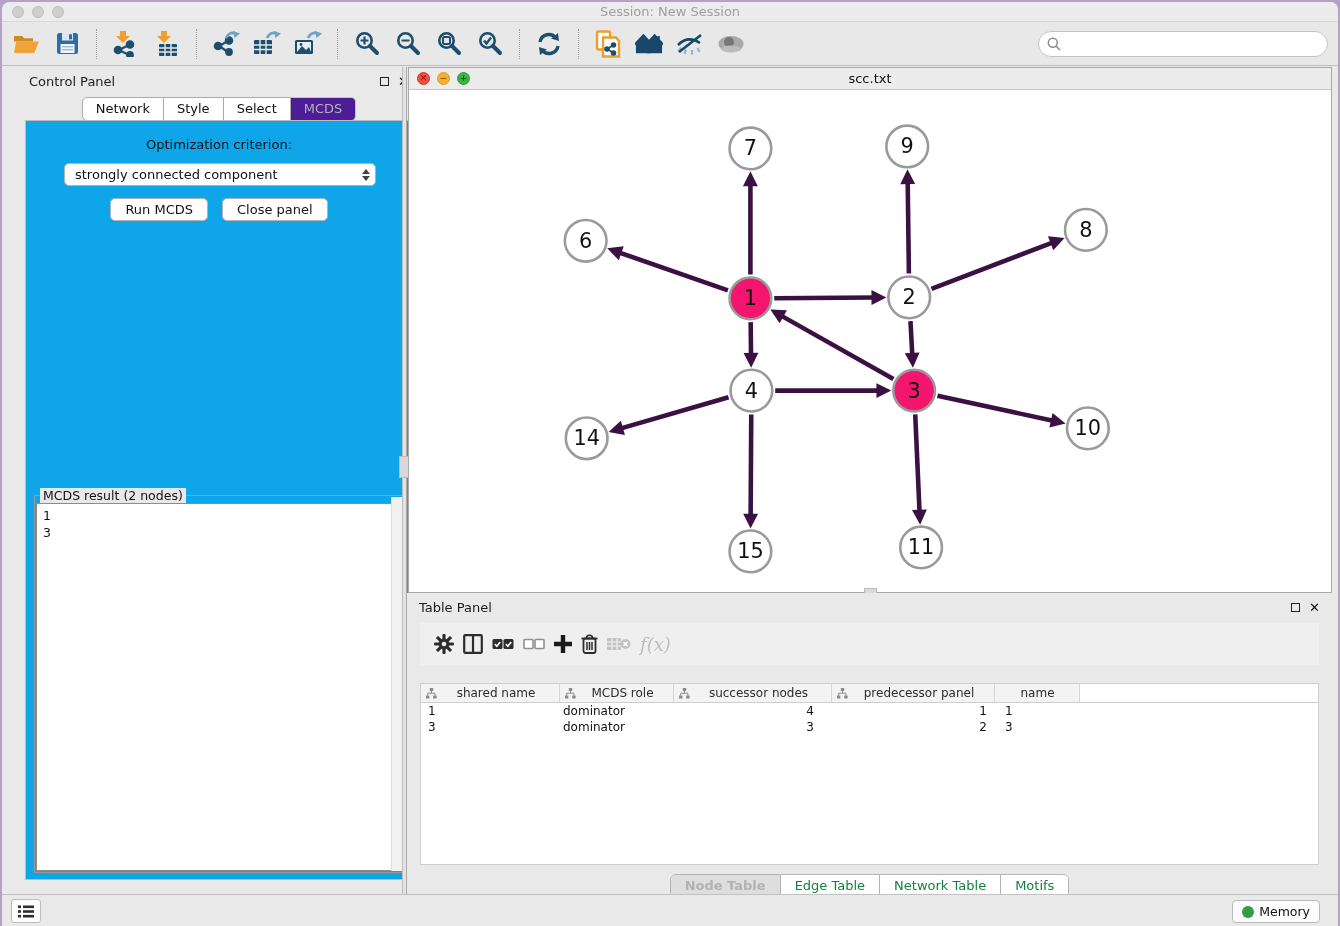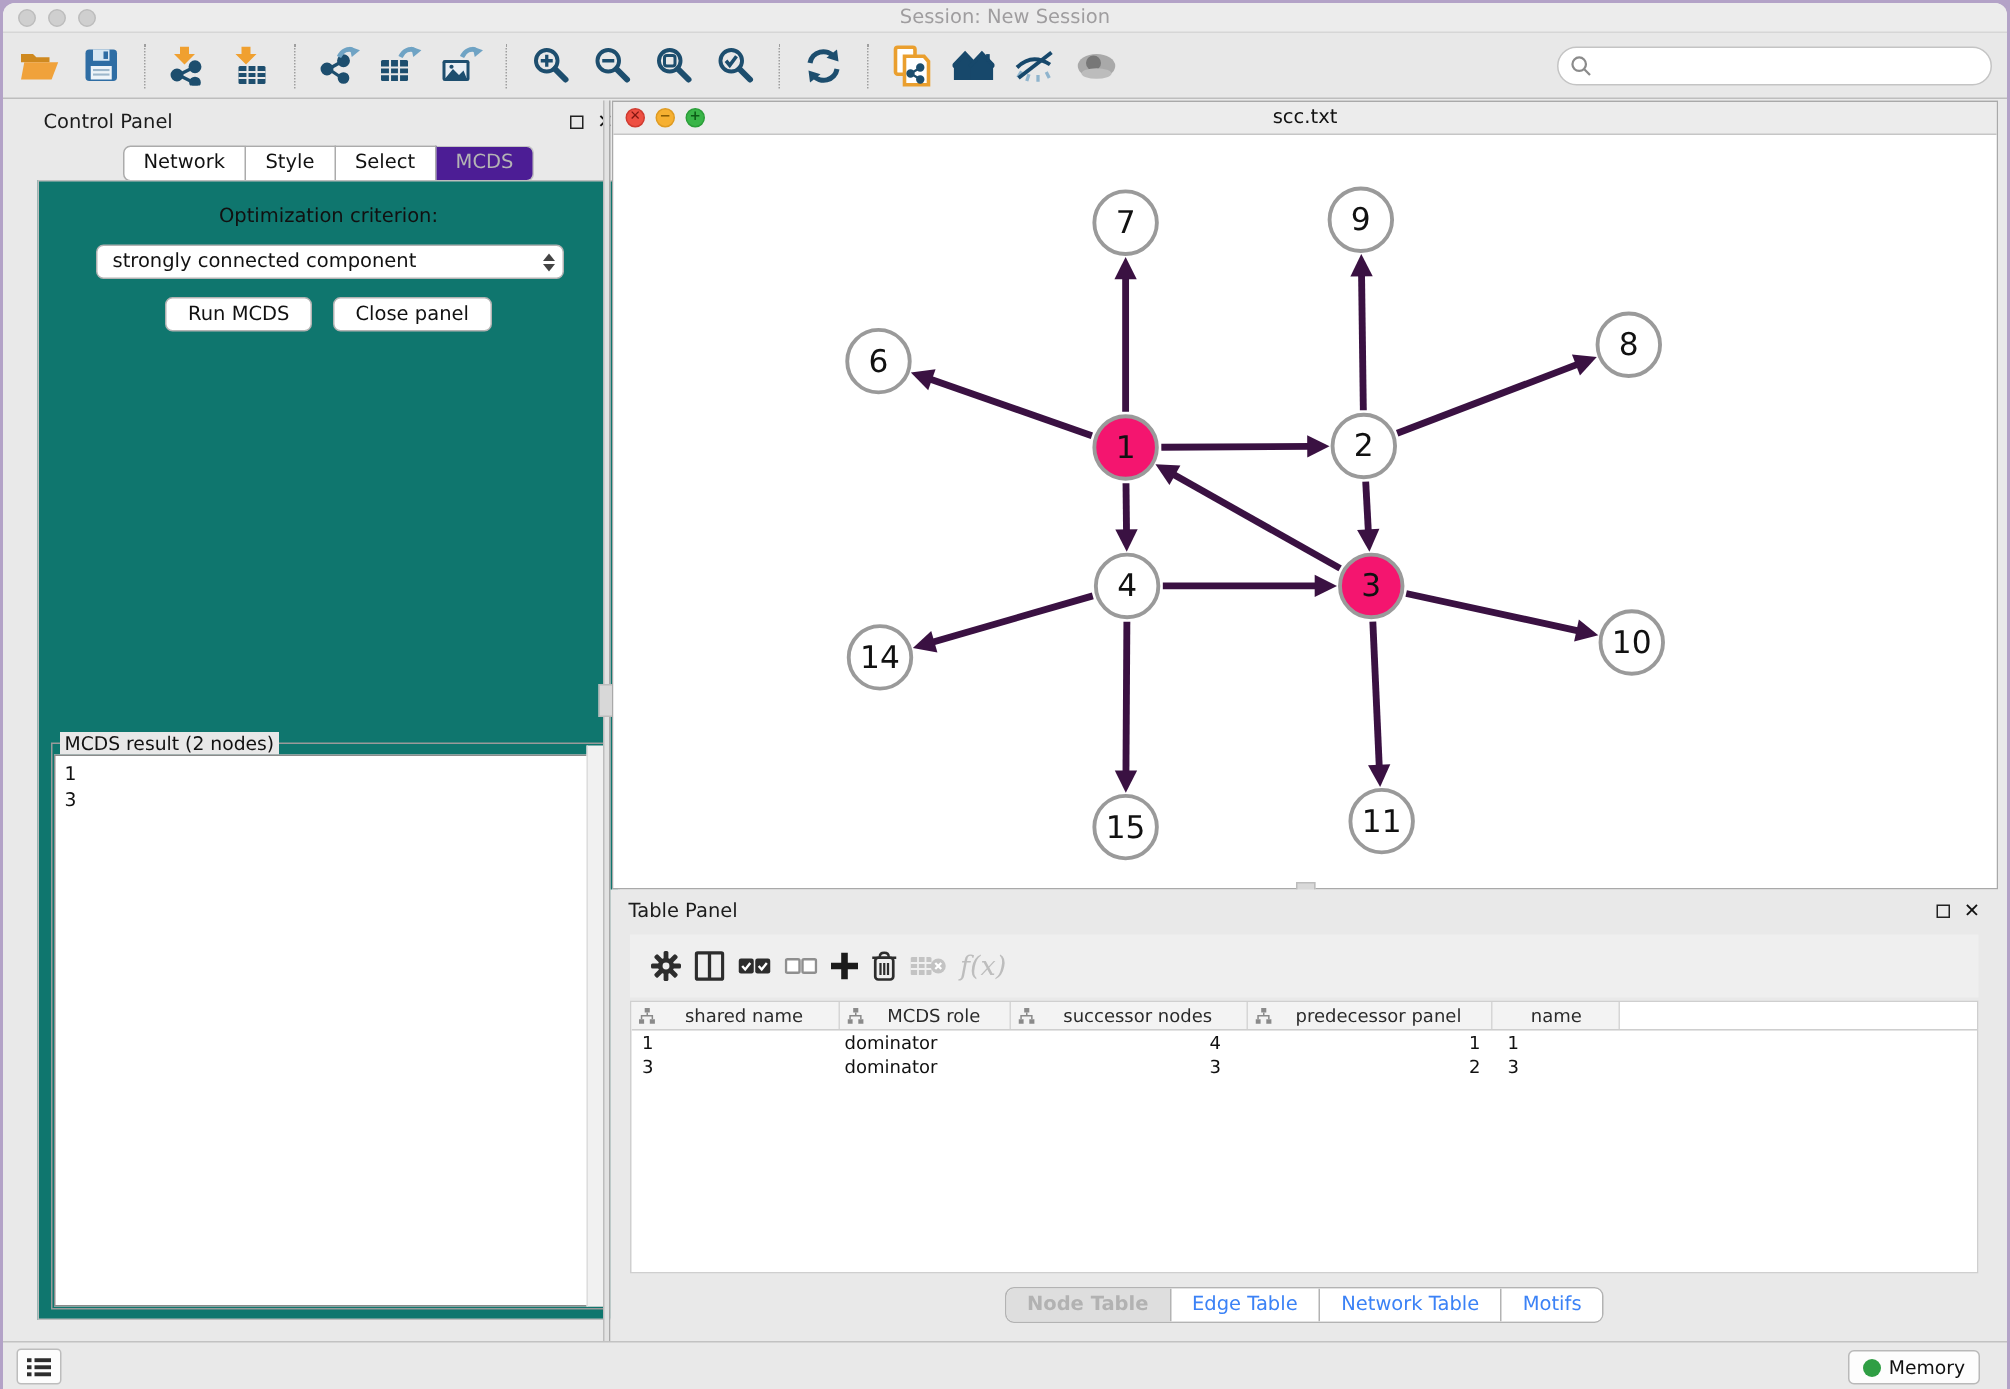--- a/index.html
+++ b/index.html
@@ -27,21 +27,21 @@
   .cpanel-head { height:28px; display:flex; align-items:center; padding:0 10px; }
   .cpanel-head .pt { font-size:13px; color:#1c1c1c; }
   .panel-btns { margin-left:auto; display:flex; gap:9px; align-items:center; }
   .float-box { width:9px; height:9px; border:1.6px solid #222; }
   .close-x { font-size:13px; font-weight:bold; color:#111; line-height:1; }
   .tabs-row { height:26px; display:flex; justify-content:center; align-items:flex-end; }
   .cp-tab { font-size:13px; padding:3px 13px 4px; background:#fff; border:1px solid #ababab; border-left:none; color:#111; }
   .cp-tab:first-child { border-left:1px solid #ababab; border-radius:5px 0 0 5px; }
   .cp-tab:last-child { border-radius:0 5px 5px 0; }
   .cp-tab.active { background:#4c1d95; color:#b4b4b4; border-color:#c3c3c3; }
-  .cp-body { position:absolute; left:6px; right:6px; top:53px; bottom:14px; border:1px solid #bdbdbd; background:#0f766e; }
+  .cp-body { position:absolute; left:6px; right:6px; top:53px; bottom:14px; border:1px solid #bdbdbd; background:#0ea5e9; }
   .opt-label { text-align:center; margin-top:16px; font-size:13px; color:#111; }
   .dropdown { margin:11px 36px 0 38px; height:23px; background:#fff; border:1px solid #b3b3b3; border-radius:5px; display:flex; align-items:center; padding:0 5px 0 10px; font-size:13px; color:#111; }
   .dd-arrows { margin-left:auto; display:flex; flex-direction:column; gap:2px; align-items:center; }
   .dd-arrows i { display:block; width:0; height:0; border-left:4px solid transparent; border-right:4px solid transparent; }
   .dd-up { border-bottom:5px solid #444; }
   .dd-down { border-top:5px solid #444; }
   .btn-row { display:flex; justify-content:center; gap:14px; margin-top:12px; }
   .mac-btn { background:#fff; border:1px solid #b3b3b3; border-radius:5px; font-size:13px; color:#111; padding:3px 14px; font-family:inherit; }
   .result-box { position:absolute; left:8px; right:8px; top:374px; bottom:6px; border:1px solid #9a9a9a; }
   .result-legend { position:absolute; top:-8px; left:5px; background:#e8e8e8; padding:0 3px; font-size:12.5px; color:#111; }
@@ -65,35 +65,35 @@
   .canvas { position:absolute; top:22px; left:0; right:0; bottom:0; background:#fff; }
   .net-grip { position:absolute; left:50%; bottom:-5px; width:13px; height:9px; margin-left:-6px; background:#d9d9d9; border:1px solid #bdbdbd; }
 
   
   .tpanel { position:absolute; left:0; right:0; top:526px; bottom:0; background:#e9e9e9; }
   .tpanel-head { height:28px; display:flex; align-items:center; padding:0 12px; }
   .tpanel-head .pt { font-size:13px; color:#1c1c1c; }
   .ttoolbar { margin:2px 13px 0; height:42px; background:#efefef; display:flex; align-items:center; gap:9px; padding:0 14px; }
   .tt-icon { display:flex; align-items:center; justify-content:center; }
   .fx { font-family:"DejaVu Serif","Liberation Serif",serif; font-style:italic; font-size:18px; color:#bdbdbd; }
-  .table-box { margin:2px 13px 0; background:#fff; border:1px solid #cfcfcf; height:182px; overflow:hidden; }
+  .table-box { margin:18px 13px 0; background:#fff; border:1px solid #cfcfcf; height:182px; overflow:hidden; }
   .thead { display:grid; grid-template-columns:139px 114px 158px 163px 85px 1fr; background:#f3f3f3; border-bottom:1px solid #cecece; height:19px; }
   .th { display:flex; align-items:center; border-right:1px solid #d6d6d6; font-size:12px; color:#2b2b2b; position:relative; padding-left:5px; }
   .th .lbl { flex:1; text-align:center; padding-right:4px; }
   .th:last-child { border-right:none; }
   .trow { display:grid; grid-template-columns:139px 114px 158px 163px 85px 1fr; height:16px; font-size:12px; color:#111; }
   .td { line-height:16px; white-space:nowrap; overflow:hidden; }
   .td.c0 { padding-left:7px; }
   .td.c1 { padding-left:3px; }
   .td.c2 { text-align:right; padding-right:18px; }
   .td.c3 { text-align:right; padding-right:8px; }
   .td.c4 { padding-left:10px; }
   .ttabs { display:flex; justify-content:center; margin-top:9px; }
   .ttab-group { display:inline-flex; border:1px solid #b3b3b3; border-radius:6px; overflow:hidden; background:#fff; }
-  .t-tab { font-size:13px; padding:3px 14px 4px; color:#3b82f6; background:#fff; border-left:1px solid #b3b3b3; }
+  .t-tab { font-size:13px; padding:3px 14px 4px; color:#15803d; background:#fff; border-left:1px solid #b3b3b3; }
   .t-tab:first-child { border-left:none; }
   .t-tab.active { background:#dedede; color:#b2b2b2;font-weight:bold; }
 
   
   .statusbar { position:absolute; left:0; right:0; bottom:0; height:32px; background:#e9e9e9; border-top:1px solid #c2c2c2; }
   .list-btn { position:absolute; left:9px; top:4px; width:30px; height:24px; background:#fdfdfd; border:1px solid #bdbdbd; border-radius:3px; display:flex; align-items:center; justify-content:center; }
   .mem-btn { position:absolute; right:18px; top:5px; height:23px; background:#fdfdfd; border:1px solid #b9b9b9; border-radius:4px; display:flex; align-items:center; gap:5px; padding:0 9px; font-size:12.5px; color:#111; }
   .mem-dot { width:12px; height:12px; border-radius:50%; background:#2f9e44; }
 </style>
 </head>

